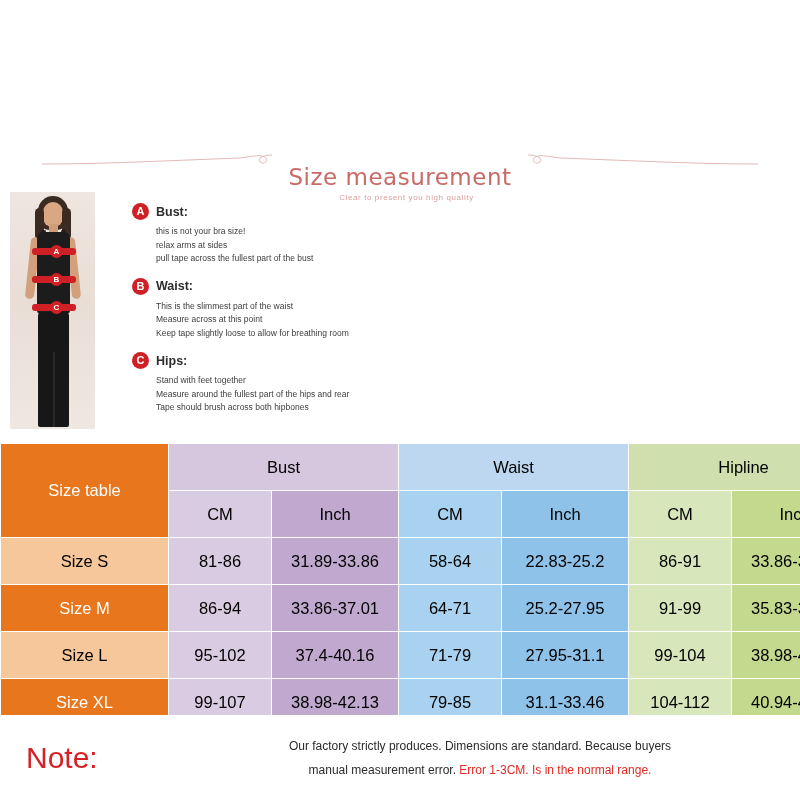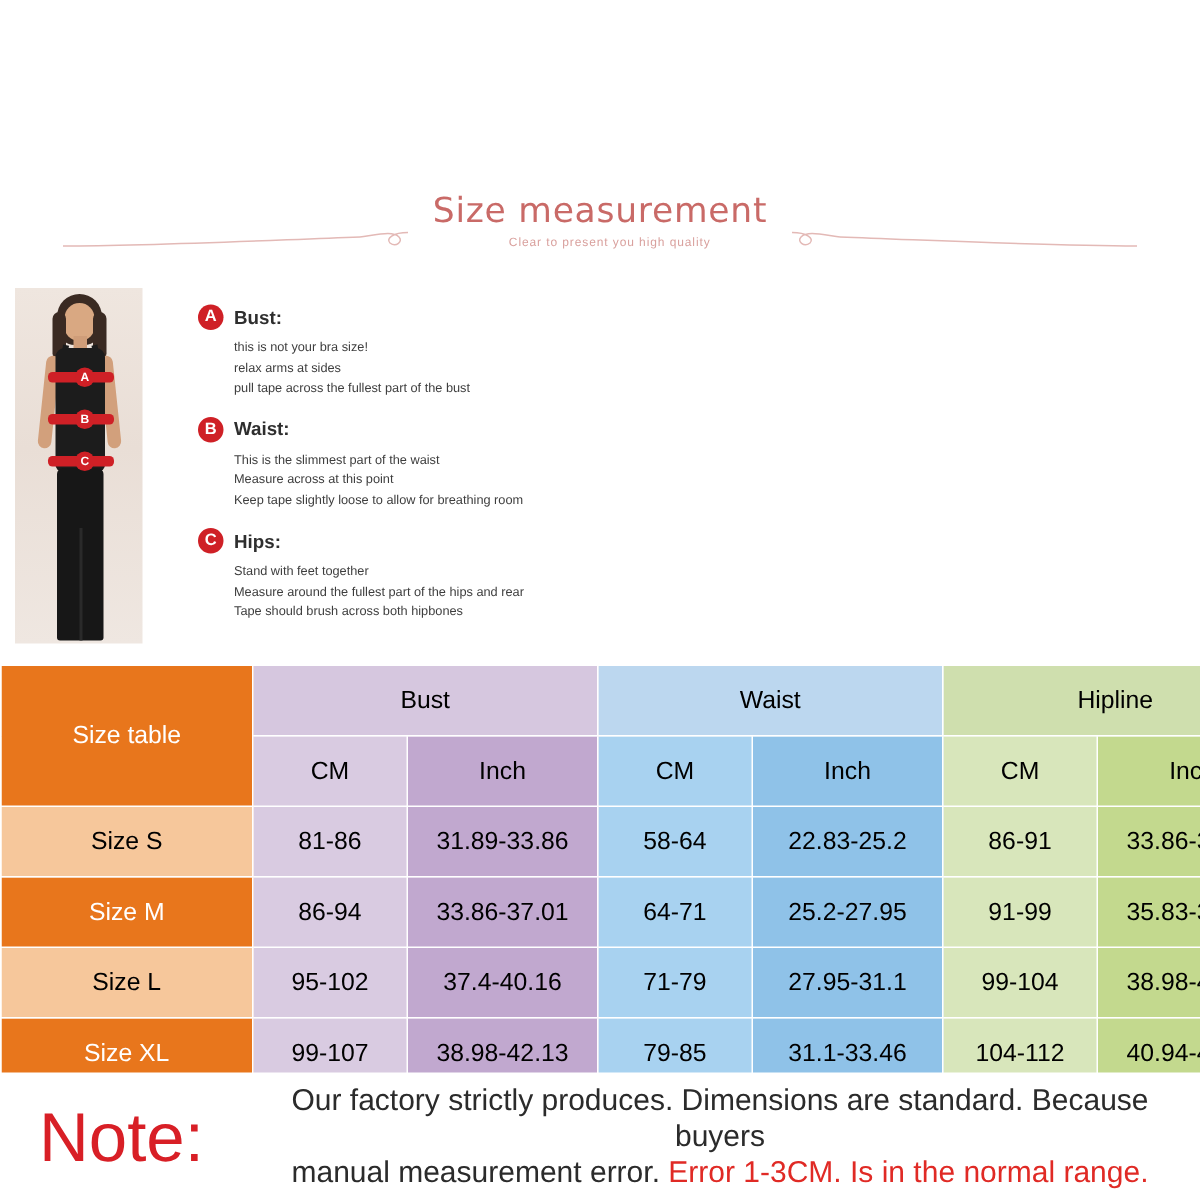--- a/index.html
+++ b/index.html
@@ -26,20 +26,21 @@
     position: absolute;
     left: 0; top: 128px;
     width: 800px;
     text-align: center;
   }
   .title {
     font-size: 23px;
     color: #c96a67;
     letter-spacing: 0.5px;
     font-family: "DejaVu Sans", sans-serif;
+    margin-top: 36px;
   }
   .subtitle {
     margin-top: 3px;
     font-size: 8px;
     color: #d9a09d;
     letter-spacing: 0.6px;
     margin-left: 13px;
   }
   .swirl-left, .swirl-right {
     position: absolute;
@@ -234,29 +235,29 @@
     left: 0;
     top: 715px;
     width: 800px;
     height: 85px;
     background: #ffffff;
     display: flex;
     align-items: center;
   }
   .note-label {
     color: #d81f26;
-    font-size: 46px;
+    font-size: 30px;
     margin-left: 26px;
     width: 150px;
     font-family: "Liberation Sans", sans-serif;
   }
   .note-body {
     flex: 1;
     text-align: center;
-    font-size: 20px;
+    font-size: 12px;
     color: #2b2b2b;
     line-height: 24px;
     padding-right: 16px;
   }
   .note-red { color: #e02a25; }
 </style>
 </head>
 <body>
 
 <div class="header">

